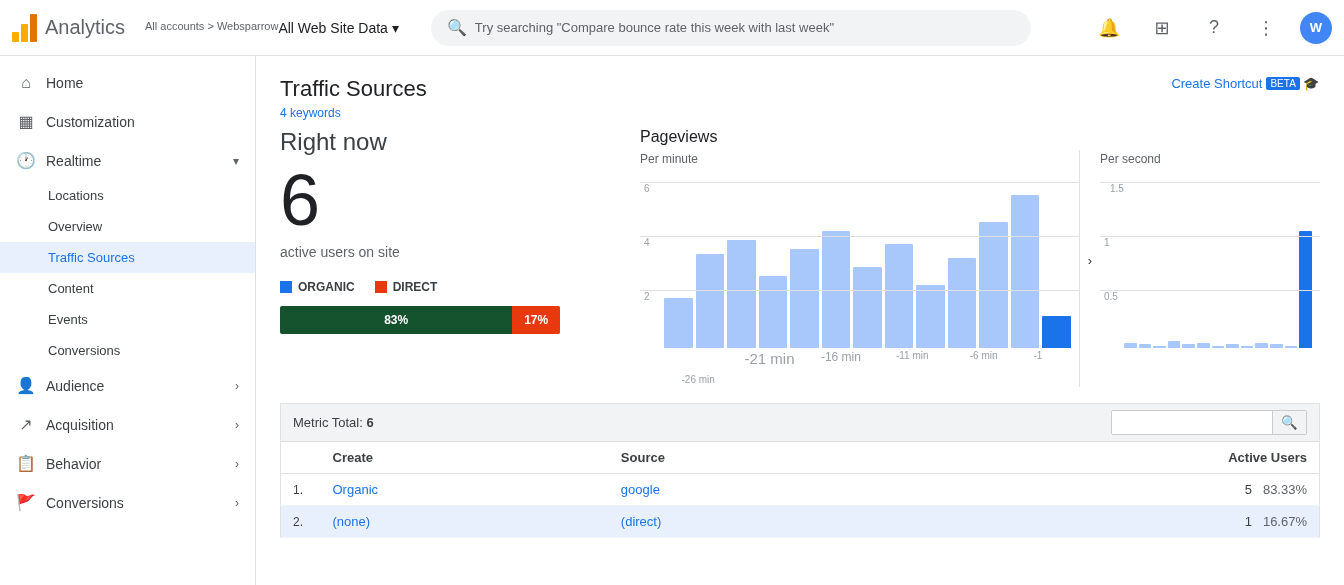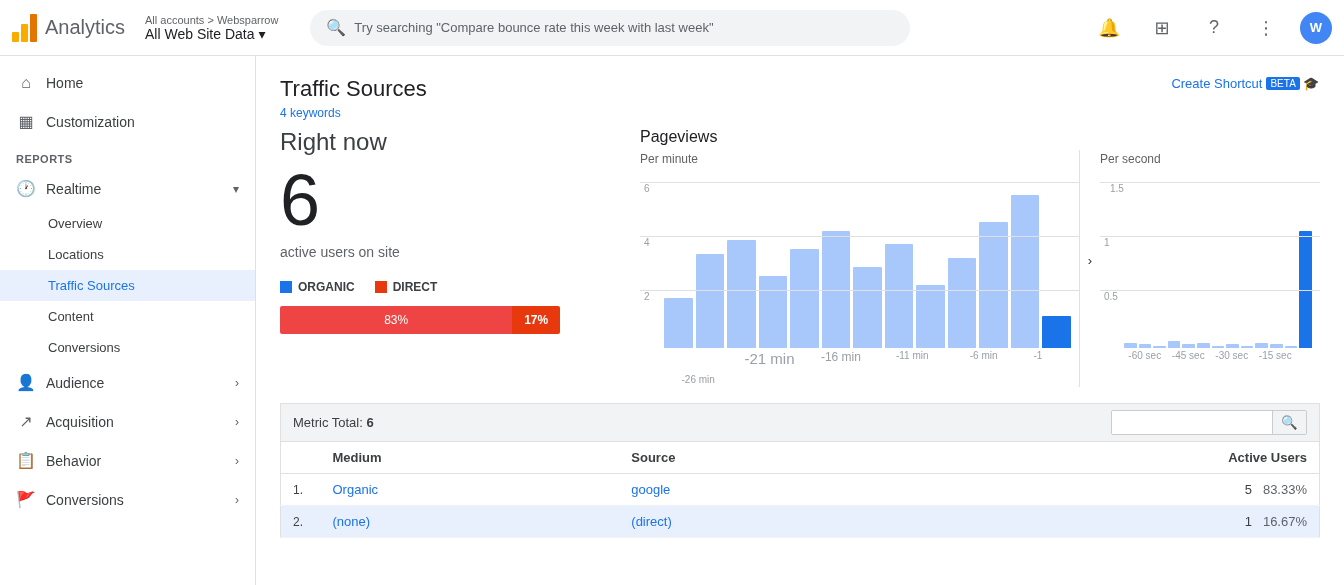--- a/index.html
+++ b/index.html
@@ -11,21 +11,21 @@
       background: #fff; border-bottom: 1px solid #e0e0e0;
       padding: 0 12px; gap: 12px;
     }
     .logo { display: flex; align-items: center; gap: 8px; }
     .logo-bars { display: flex; align-items: flex-end; gap: 2px; height: 28px; }
     .logo-bar { width: 7px; border-radius: 1px; }
     .logo-bar-1 { height: 10px; background: #f9ab00; }
     .logo-bar-2 { height: 18px; background: #f9ab00; }
     .logo-bar-3 { height: 28px; background: #e37400; }
     .logo-title { font-size: 20px; color: #5f6368; font-weight: 400; }
-    .account-selector { display: flex; flex-direction: column; margin-left: 8px; }
+    .account-selector { display: flex; flex-direction: row; margin-left: 8px; }
     .account-breadcrumb { font-size: 11px; color: #5f6368; }
     .account-name { font-size: 14px; font-weight: 500; color: #202124; display: flex; align-items: center; gap: 4px; cursor: pointer; }
     .search-bar {
       flex: 1; max-width: 600px; height: 36px; background: #f1f3f4;
       border-radius: 24px; display: flex; align-items: center;
       padding: 0 16px; gap: 8px; margin-left: 20px;
     }
     .search-icon { color: #5f6368; font-size: 16px; }
     .search-placeholder { color: #5f6368; font-size: 13px; }
     .topbar-right { margin-left: auto; display: flex; align-items: center; gap: 16px; }
@@ -66,21 +66,21 @@
     .right-panel { flex: 1; }
     
     .right-now-label { font-size: 24px; font-weight: 300; color: #3c4043; margin-bottom: 8px; }
     .big-number { font-size: 72px; font-weight: 300; color: #202124; line-height: 1; margin: 8px 0; }
     .active-users-label { font-size: 14px; color: #5f6368; margin-bottom: 20px; }
     
     .legend { display: flex; gap: 20px; margin-bottom: 12px; align-items: center; }
     .legend-item { display: flex; align-items: center; gap: 6px; font-size: 12px; font-weight: 600; color: #3c4043; }
     
     .bar-container { display: flex; height: 28px; border-radius: 2px; overflow: hidden; }
-    .bar-organic { background: #ef4444; display: flex; align-items: center; justify-content: center; color: #fff; font-size: 12px; font-weight: 400; }
+    .bar-organic { background: #14532d; display: flex; align-items: center; justify-content: center; color: #fff; font-size: 12px; font-weight: 700; }
     .bar-direct { background: #e8380d; display: flex; align-items: center; justify-content: center; color: #fff; font-size: 12px; font-weight: 600; }
     
     
     .pageviews-title { font-size: 16px; color: #202124; margin-bottom: 4px; }
     .chart-label { font-size: 12px; color: #5f6368; }
     
     
     .table-section { padding: 0 24px; }
     .viewing-bar { display: flex; align-items: center; gap: 8px; padding: 8px 0; font-size: 13px; }
     .viewing-label { color: #5f6368; }
@@ -143,31 +143,31 @@
 
   <div class="sidebar">
     <div class="nav-item">
       <span class="nav-icon">⌂</span>
       <span>Home</span>
     </div>
     <div class="nav-item">
       <span class="nav-icon">▦</span>
       <span>Customization</span>
     </div>
-    <div class="nav-section-label">REPORTS</div>
 
     <div class="nav-group-header">
       <span class="nav-icon">🕐</span>
       <span>Realtime</span>
       <span class="expand-icon">▾</span>
     </div>
+    <span class="sub-item">Locations</span>
     <span class="sub-item">Overview</span>
-    <span class="sub-item">Locations</span>
     <span class="sub-item active">Traffic Sources</span>
     <span class="sub-item">Content</span>
+    <span class="sub-item">Events</span>
     <span class="sub-item">Conversions</span>
 
     <div class="nav-group-header">
       <span class="nav-icon">👤</span>
       <span>Audience</span>
       <span class="expand-icon">›</span>
     </div>
     <div class="nav-group-header">
       <span class="nav-icon">↗</span>
       <span>Acquisition</span>
@@ -304,26 +304,20 @@
                   <div style="flex:1; height:1%; background:#a8c7fa; border-radius:1px 1px 0 0;"></div>
                   <div style="flex:1; height:2%; background:#a8c7fa; border-radius:1px 1px 0 0;"></div>
                   <div style="flex:1; height:1%; background:#a8c7fa; border-radius:1px 1px 0 0;"></div>
                   <div style="flex:1; height:3%; background:#a8c7fa; border-radius:1px 1px 0 0;"></div>
                   <div style="flex:1; height:2%; background:#a8c7fa; border-radius:1px 1px 0 0;"></div>
                   <div style="flex:1; height:1%; background:#a8c7fa; border-radius:1px 1px 0 0;"></div>
                   <div style="flex:1; height:65%; background:#1a73e8; border-radius:1px 1px 0 0;"></div>
                 </div>
               </div>
 
-              <div style="display:flex; padding: 2px 24px; gap:2px;">
-                <div style="flex:3; text-align:center; font-size:10px; color:#9aa0a6;">-60 sec</div>
-                <div style="flex:3; text-align:center; font-size:10px; color:#9aa0a6;">-45 sec</div>
-                <div style="flex:3; text-align:center; font-size:10px; color:#9aa0a6;">-30 sec</div>
-                <div style="flex:3; text-align:center; font-size:10px; color:#9aa0a6;">-15 sec</div>
-              </div>
             </div>
           </div>
         </div>
 
       </div>
     </div>
 
     <div class="table-section">
 
       <div class="metric-total-bar">
@@ -334,21 +328,21 @@
         <div class="table-search">
           <input class="table-search-input" type="text" value="" style="">
           <button class="table-search-btn">🔍</button>
         </div>
       </div>
 
       <table class="data-table">
         <thead>
           <tr>
             <th style="width: 40px; color: #5f6368;"></th>
-            <th style="cursor: pointer;">Medium</th>
+            <th style="cursor: pointer;">Create</th>
             <th style="cursor: pointer;">Source</th>
             <th class="right" style="cursor: pointer;">Active Users</th>
           </tr>
         </thead>
         <tbody>
           <tr>
             <td class="row-num">1.</td>
             <td><a href="#">Organic</a></td>
             <td><a href="#">google</a></td>
             <td class="right">

